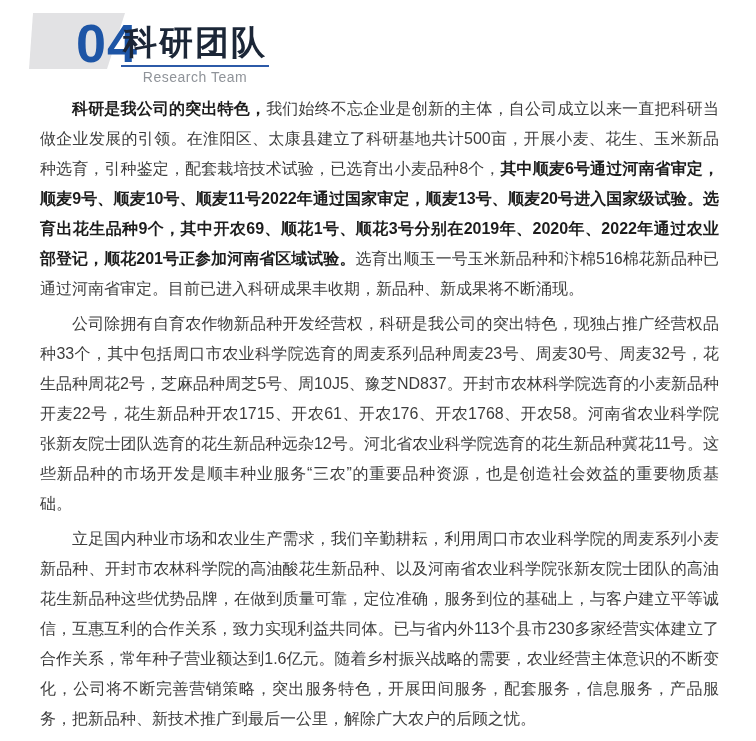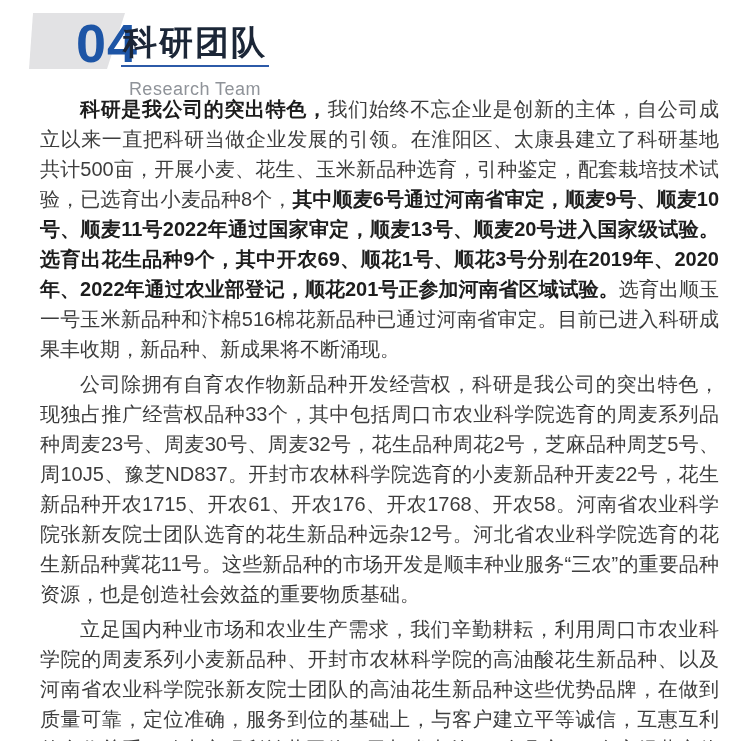--- a/index.html
+++ b/index.html
@@ -50,35 +50,35 @@
     font-size: 34px;
     font-weight: 700;
     color: #1b2637;
     letter-spacing: 2px;
     line-height: 1.1;
     padding: 0 2px 4px 2px;
     border-bottom: 2px solid #2c5aa8;
   }
   .header-subtitle {
     display: block;
-    margin-top: 12px;
-    font-size: 18px;
+    margin-top: 2px;
+    font-size: 14px;
     color: #8f9399;
     letter-spacing: 0.5px;
   }
 
   
   .body-text {
     position: absolute;
     left: 40px;
     top: 94px;
     width: 679px;
   }
   .para {
-    font-size: 20px;
+    font-size: 16px;
     line-height: 30px;
     color: #3d3d3d;
     text-align: justify;
     text-justify: inter-ideograph;
     text-indent: 2em;
     margin-bottom: 5px;
   }
   .para .seg.bold {
     font-weight: 700;
     color: #1d1d1d;

